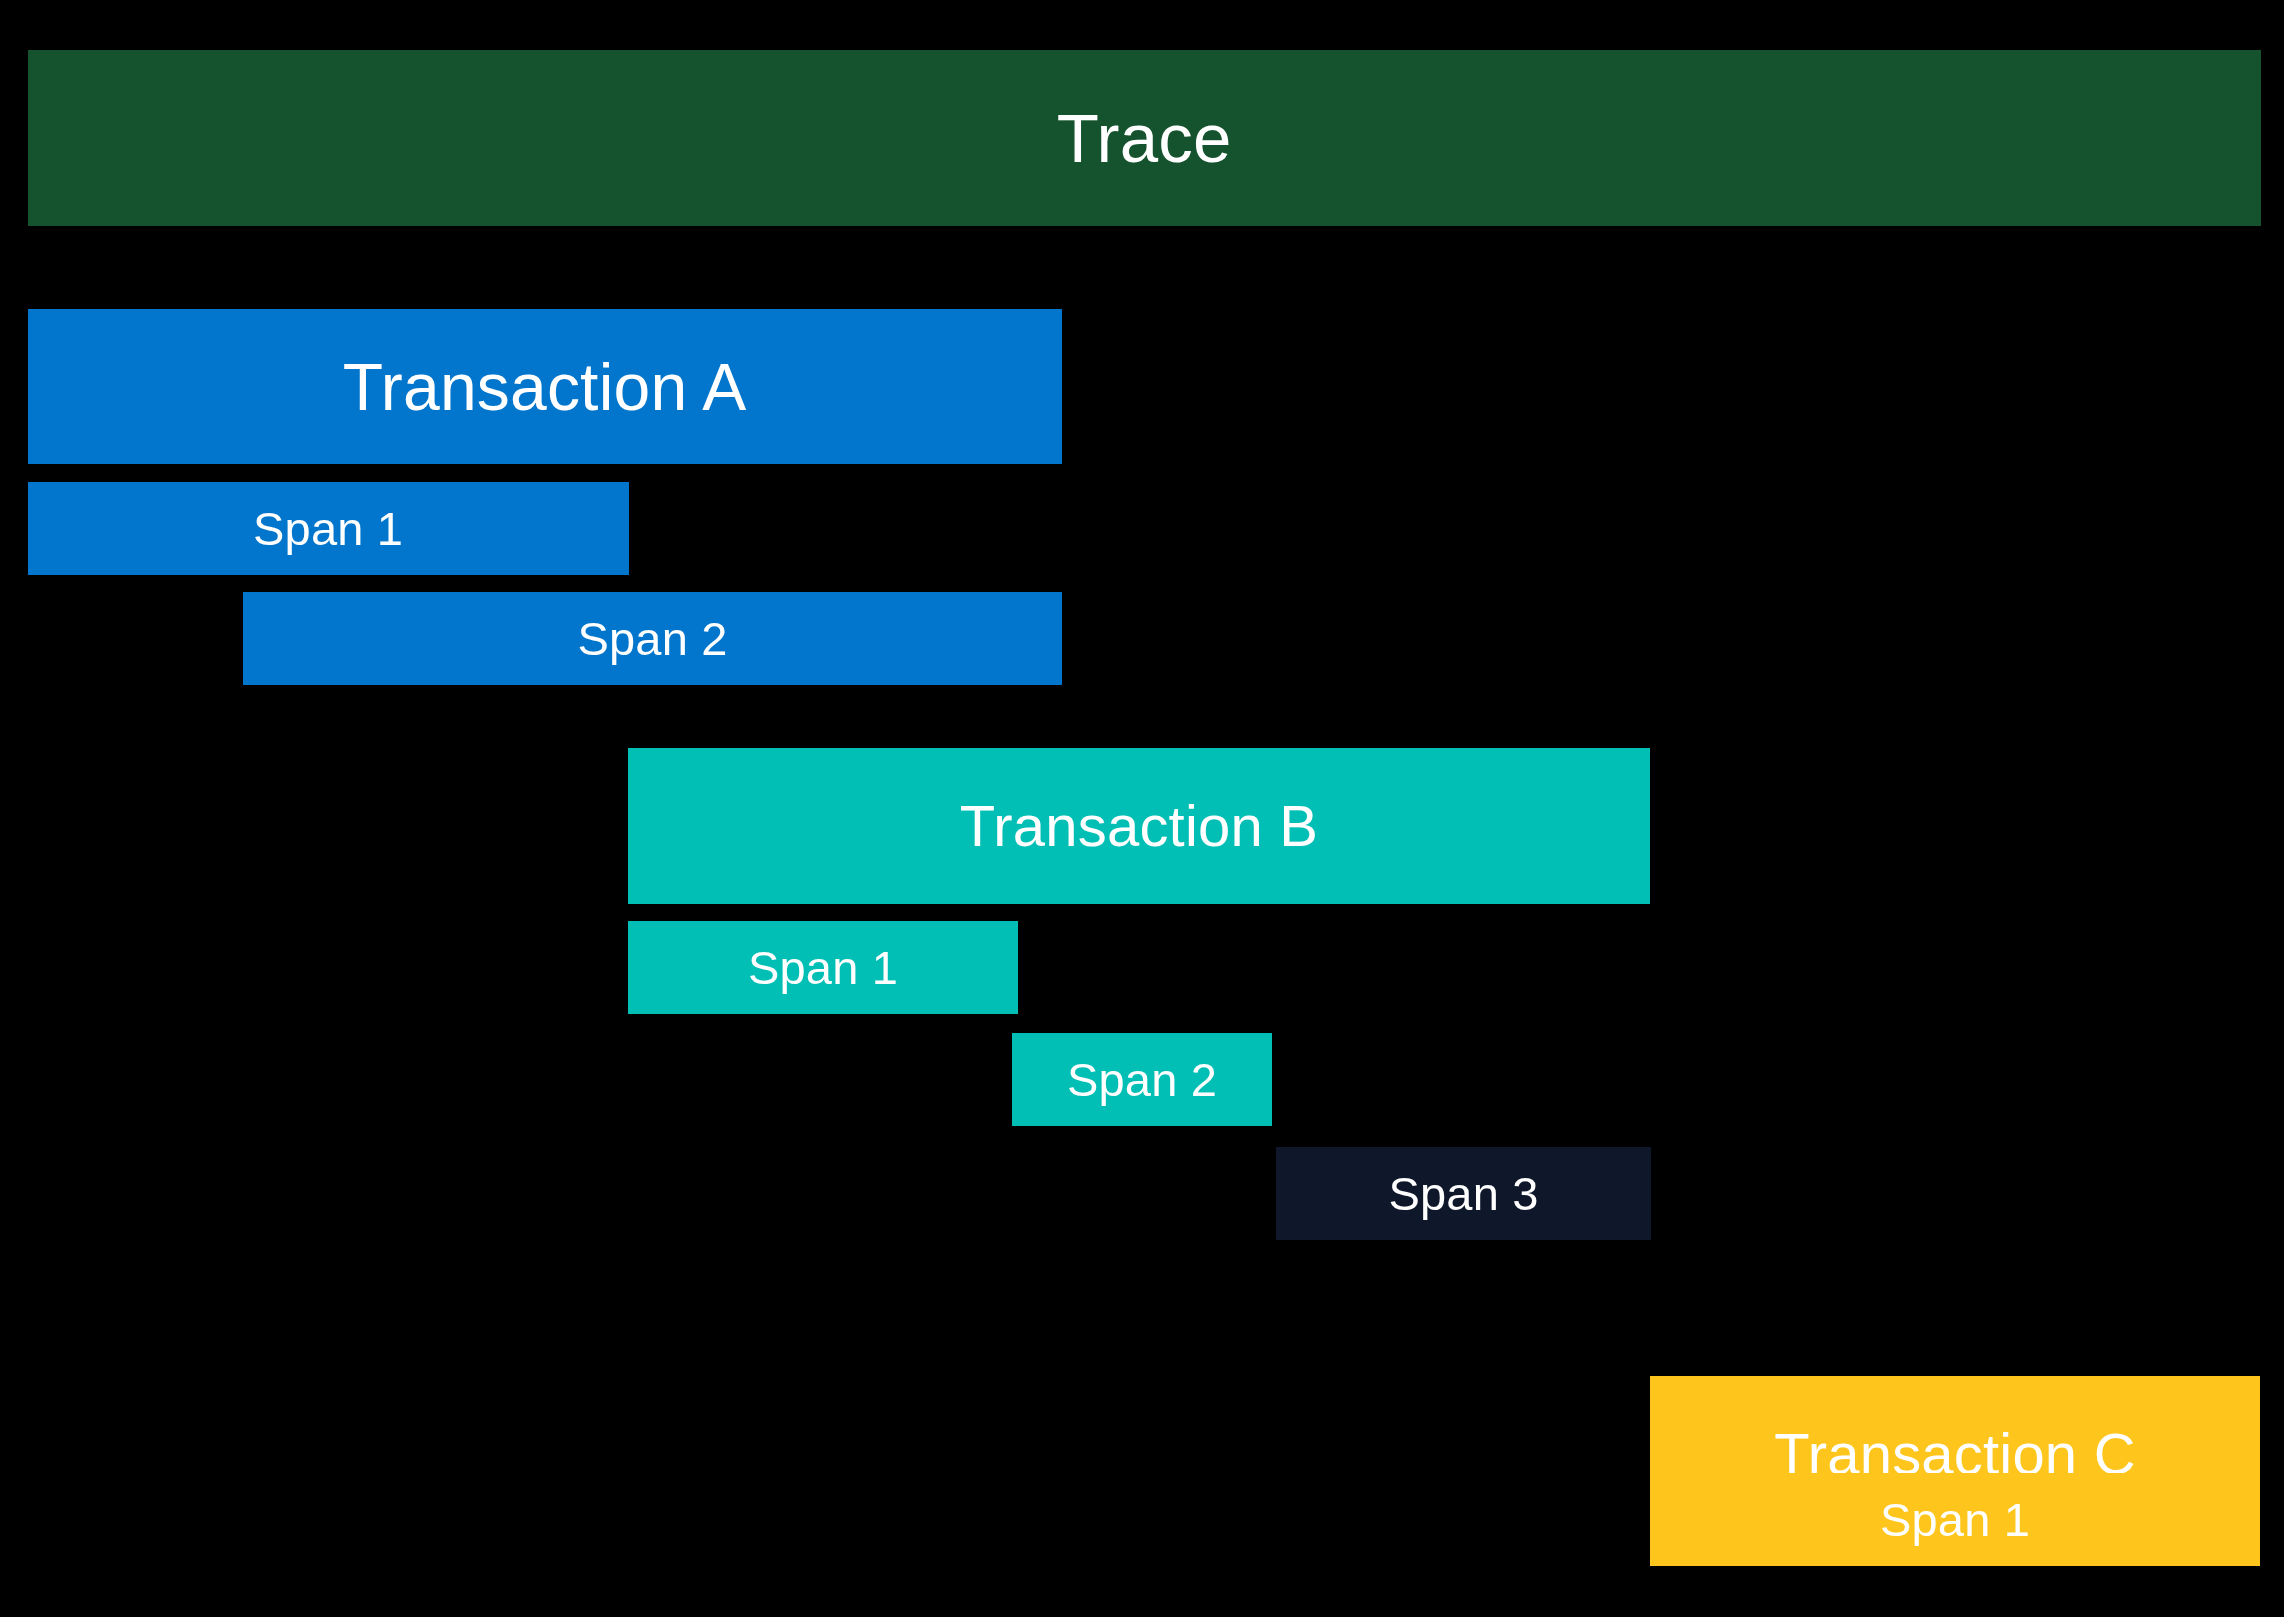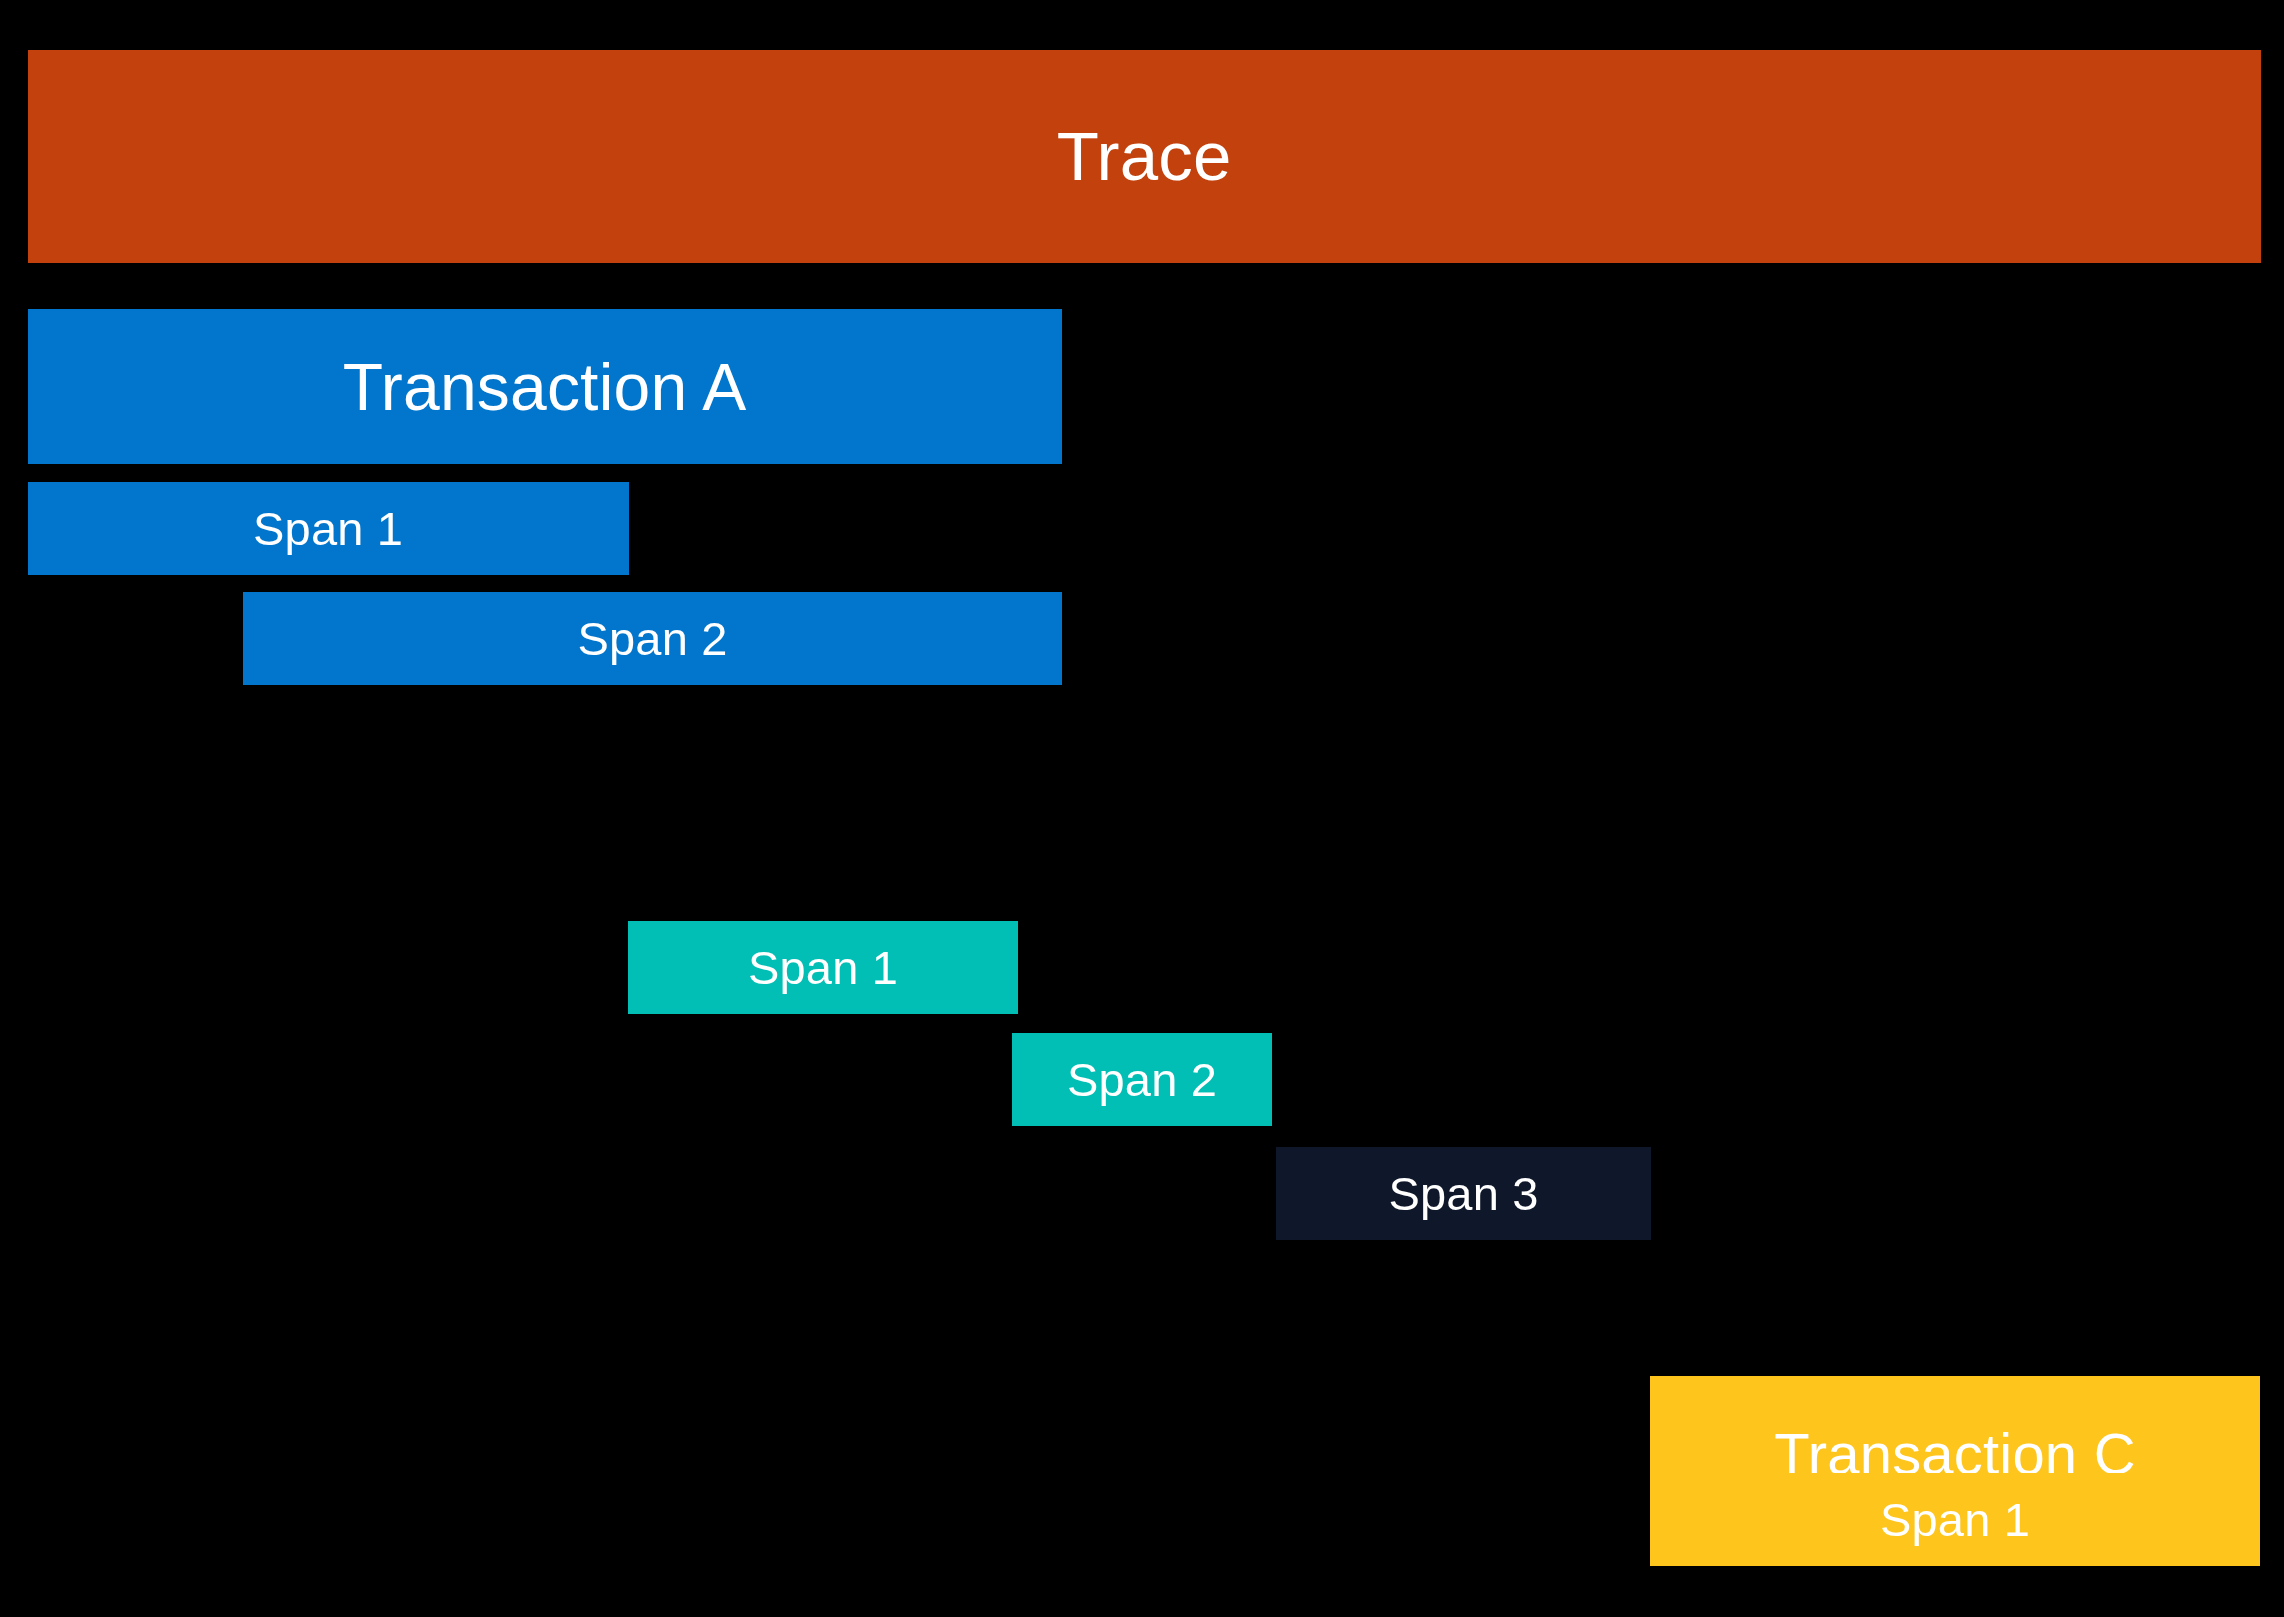--- a/index.html
+++ b/index.html
@@ -28,22 +28,22 @@
   .bar-label {
     color: #ffffff;
     font-weight: 400;
     letter-spacing: 0.2px;
   }
   
   .trace {
     left: 27.6px;
     top: 50px;
     width: 2233px;
-    height: 213px;
-    background: #c2410c;
+    height: 176px;
+    background: #14532d;
   }
   .trace .bar-label { font-size: 69px; }
 
   
   .txn-a {
     left: 27.6px;
     top: 309px;
     width: 1034px;
     height: 155px;
     background: #0276CC;
@@ -138,20 +138,23 @@
   </div>
 
   <div class="bar txn-a-span-1">
     <span class="bar-label">Span 1</span>
   </div>
 
   <div class="bar txn-a-span-2">
     <span class="bar-label">Span 2</span>
   </div>
 
+  <div class="bar txn-b">
+    <span class="bar-label">Transaction B</span>
+  </div>
 
   <div class="bar txn-b-span-1">
     <span class="bar-label">Span 1</span>
   </div>
 
   <div class="bar txn-b-span-2">
     <span class="bar-label">Span 2</span>
   </div>
 
   <div class="bar txn-b-span-3">

